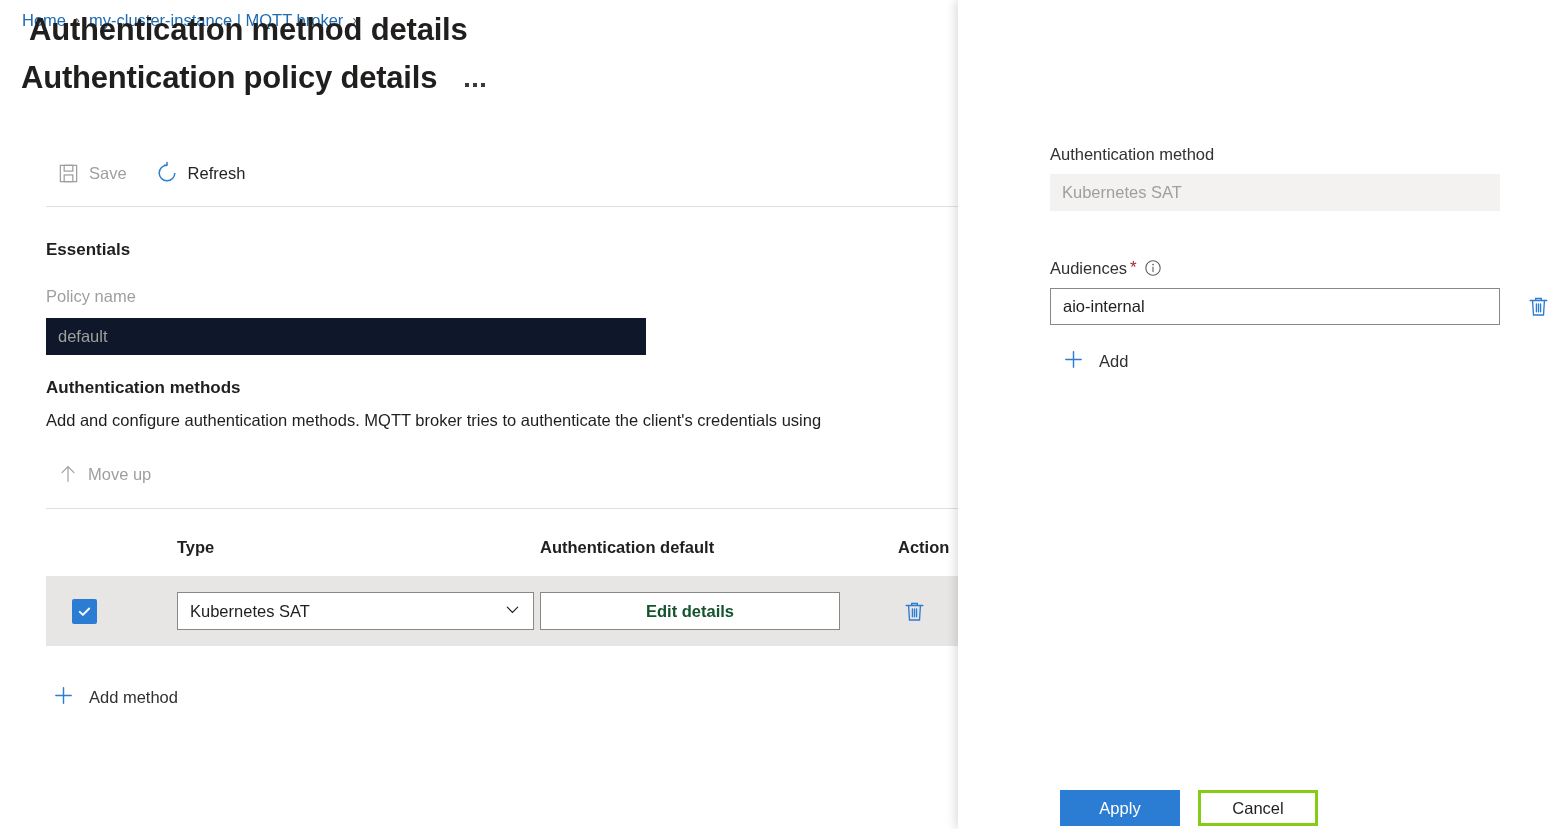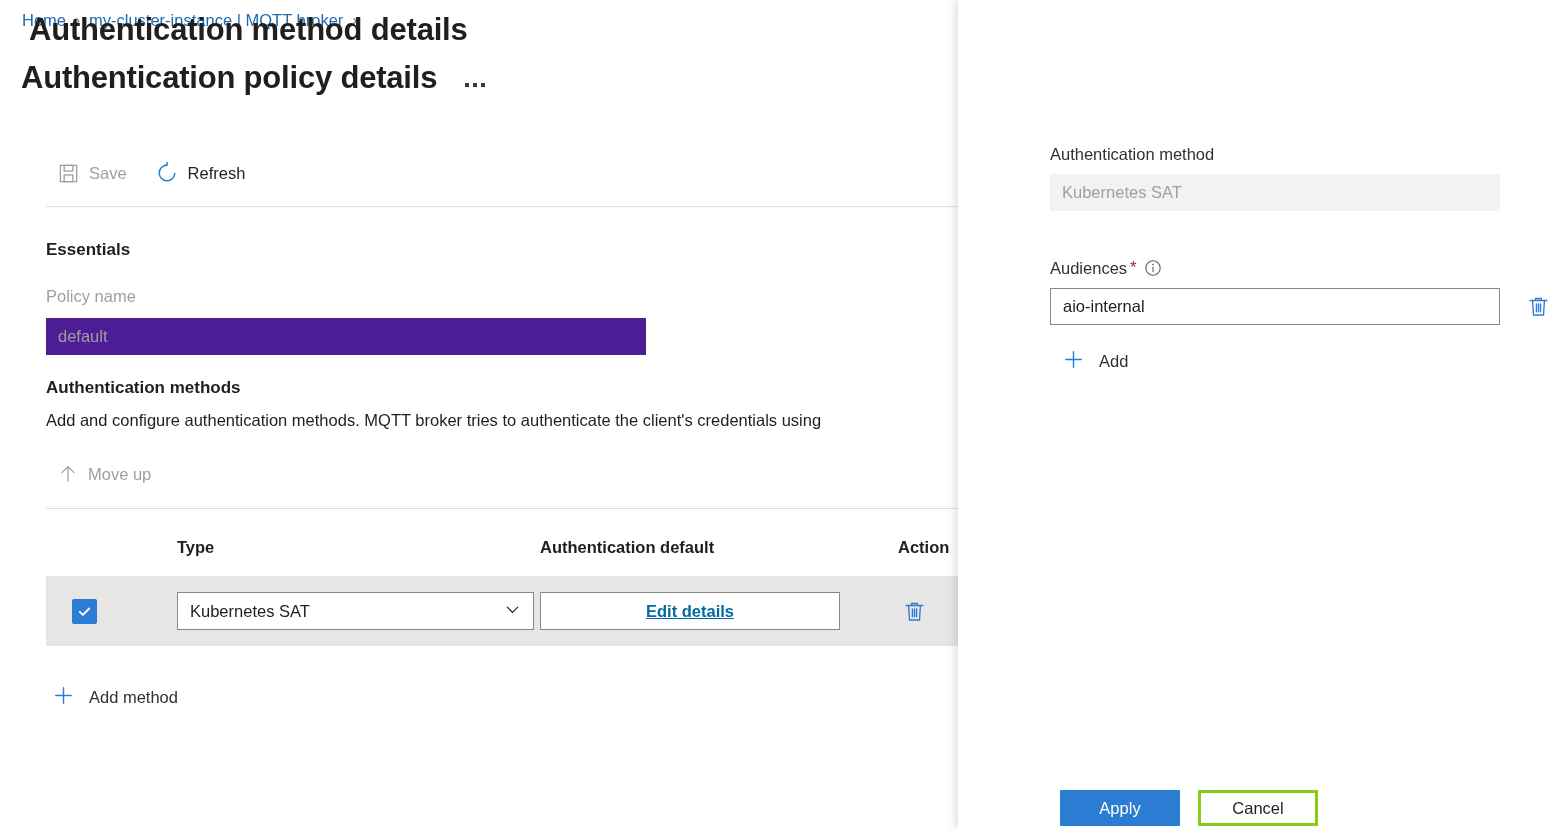--- a/index.html
+++ b/index.html
@@ -70,21 +70,21 @@
     position: absolute; left: 46px; top: 240px;
     font-size: 17px; font-weight: 700; color: #201f1e;
   }
   #policy-name-label {
     position: absolute; left: 46px; top: 287px;
     font-size: 16.5px; color: #a19f9d;
   }
   #policy-name-input {
     position: absolute; left: 46px; top: 318px;
     width: 600px; height: 37px;
-    background: #4c1d95; border: none; outline: none;
+    background: #0f172a; border: none; outline: none;
     padding: 0 12px;
     font-family: "Liberation Sans", sans-serif;
     font-size: 16.5px; color: #a19f9d;
   }
 
   
   #auth-methods-heading {
     position: absolute; left: 46px; top: 378px;
     font-size: 17px; font-weight: 700; color: #201f1e;
   }
@@ -136,21 +136,21 @@
     background: #ffffff; border: 1px solid #8a8886;
     display: flex; align-items: center; justify-content: space-between;
     padding: 0 12px 0 12px;
     font-size: 16.5px; color: #201f1e; cursor: pointer;
   }
   .edit-details-btn {
     width: 300px; height: 38px;
     background: #ffffff; border: 1px solid #8a8886;
     display: flex; align-items: center; justify-content: center;
     font-family: "Liberation Sans", sans-serif;
-    font-size: 16.5px; font-weight: 700; color: #0369a1; cursor: pointer; text-decoration: underline;
+    font-size: 16.5px; font-weight: 700; color: #14532d; cursor: pointer;
   }
 
   .icon-btn {
     display: flex; align-items: center; justify-content: center;
     width: 32px; height: 32px; cursor: pointer; background: none; border: none;
   }
 
   #add-method {
     position: absolute; left: 52px; top: 684px;
     display: flex; align-items: center; gap: 14px;

